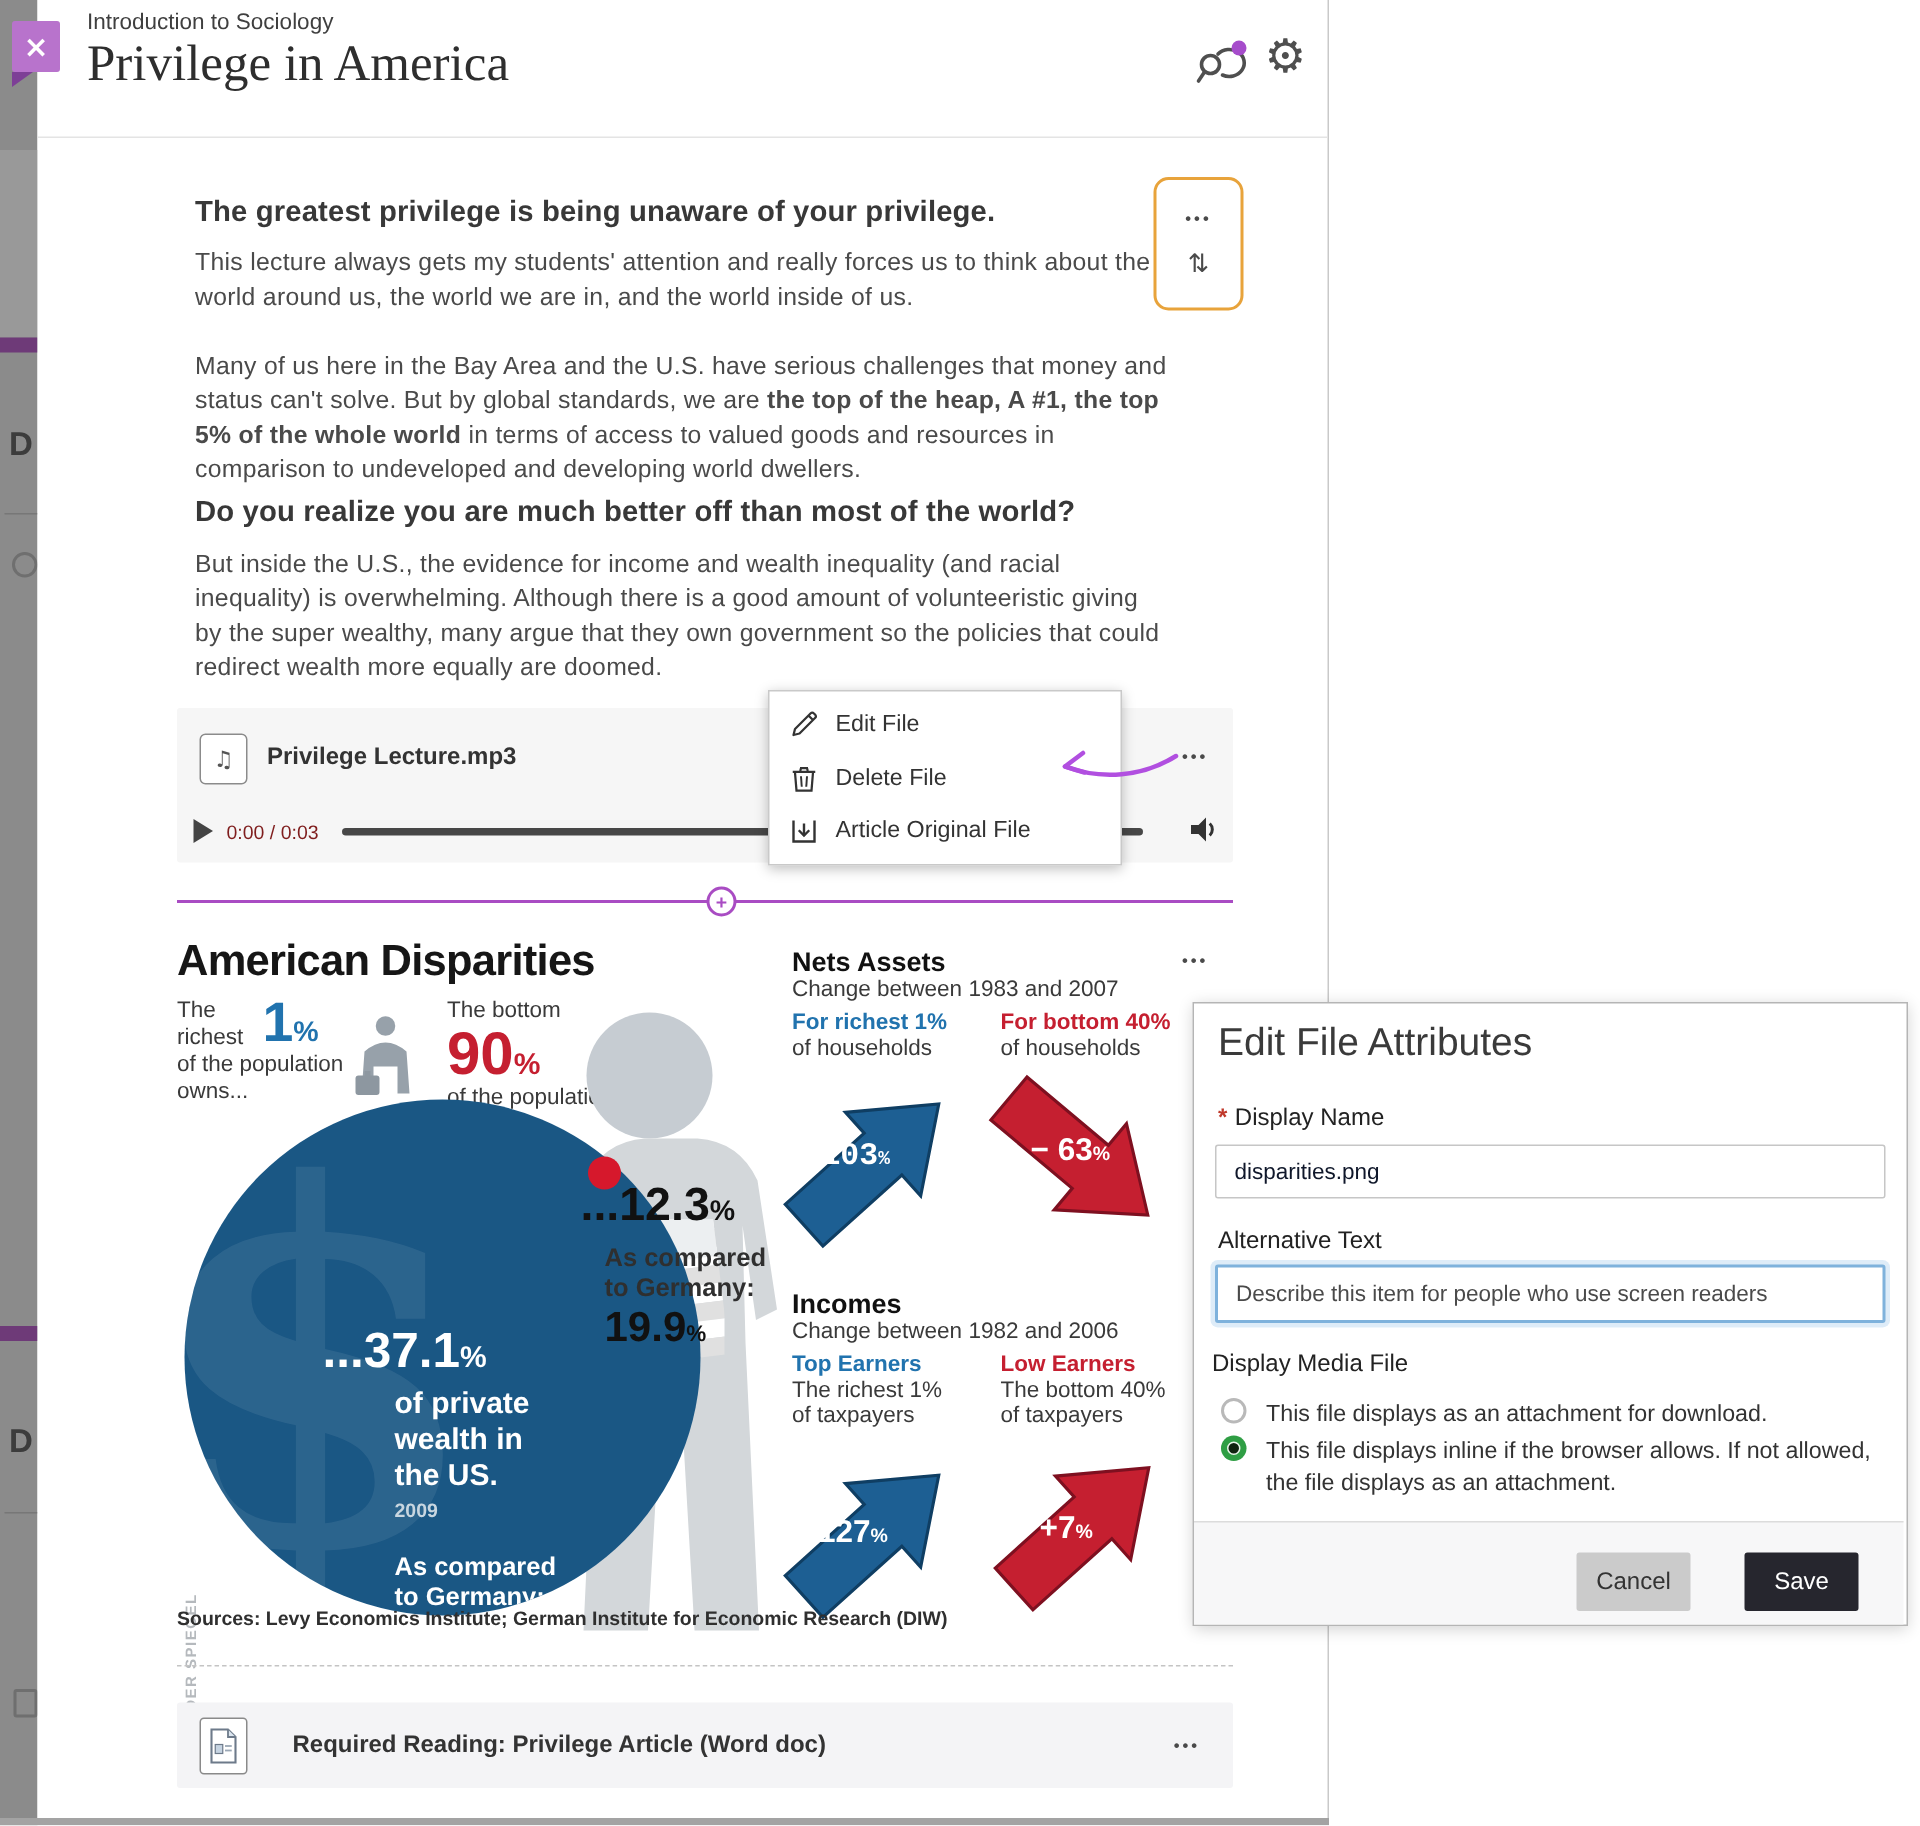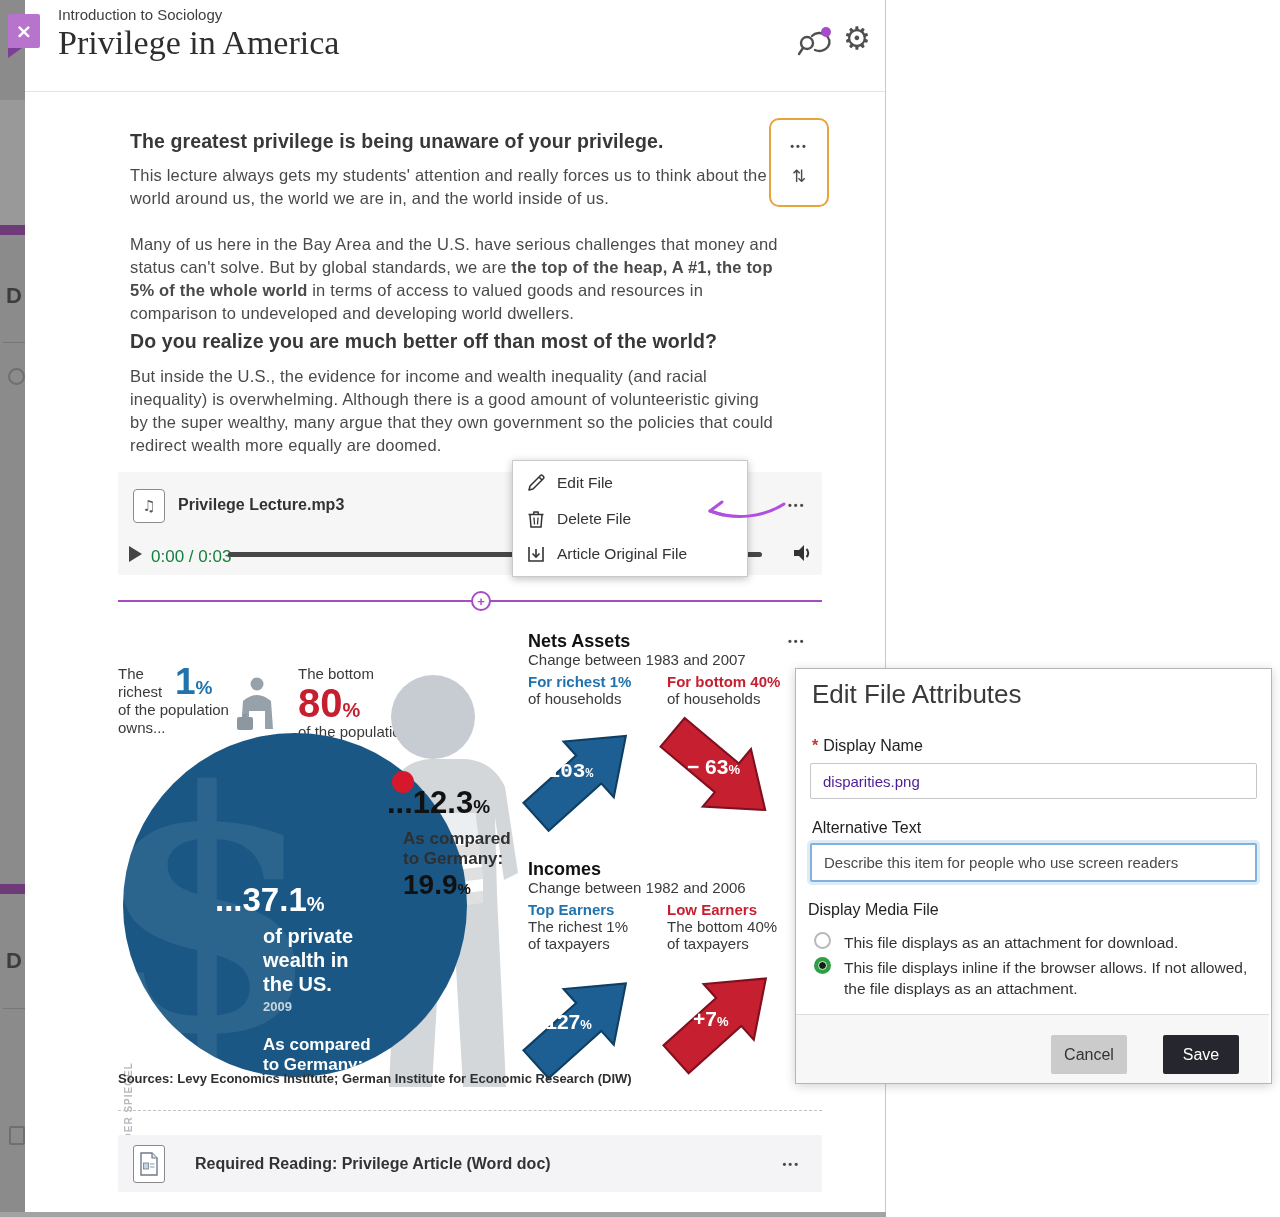--- a/index.html
+++ b/index.html
@@ -36,21 +36,21 @@
   .para{font-size:16.5px;line-height:23px;color:#4a4a4a;letter-spacing:.2px;}
   
   #orangebox{left:769px;top:118px;width:56px;height:85px;border:2.5px solid #e8a33b;border-radius:10px;background:#fff;
              display:flex;flex-direction:column;align-items:center;justify-content:center;gap:14px;}
   .dots{font-size:11px;font-weight:bold;letter-spacing:2px;color:#4a4a4a;cursor:pointer;}
   
   #audio{left:118px;top:472px;width:704px;height:103px;background:#f6f6f6;border-radius:2px;}
   #audicon{left:15px;top:17px;width:30px;height:32px;background:#fff;border:1px solid #8b8b8b;border-radius:4px;
            display:flex;align-items:center;justify-content:center;font-size:15px;color:#555;}
   .fname{font-size:16px;font-weight:bold;color:#333;}
-  .ptime{font-size:17px;color:#15803d;}
+  .ptime{font-size:13px;color:#7f1d1d;}
   #track{left:110px;top:80px;width:534px;height:5px;background:#474747;border-radius:3px;cursor:pointer;}
   #playtri{left:11px;top:74px;width:0;height:0;border-left:13px solid #444;border-top:8px solid transparent;border-bottom:8px solid transparent;cursor:pointer;}
   
   #menu{left:512px;top:460px;width:236px;height:117px;background:#fff;border:1px solid #c9c9c9;
         box-shadow:0 2px 8px rgba(0,0,0,.25);z-index:5;display:flex;flex-direction:column;justify-content:space-around;padding:4px 0;box-sizing:border-box;}
   .mi{display:flex;align-items:center;gap:12px;padding:0 14px;height:36px;cursor:pointer;}
   .mi span.t{font-size:15.5px;color:#333;}
   
   #arrow{left:698px;top:488px;width:90px;height:42px;z-index:6;pointer-events:none;}
   
@@ -76,21 +76,21 @@
   .dash{left:118px;top:1110px;width:704px;border-top:1px dashed #c4c4c4;}
   #reading{left:118px;top:1135px;width:704px;height:57px;background:#f4f4f6;border-radius:2px;display:flex;align-items:center;}
   #docbox{margin-left:15px;width:30px;height:36px;display:flex;align-items:center;justify-content:center;}
   
   #dialog{left:795px;top:668px;width:475px;height:414px;background:#fff;border:1px solid #b5b5b5;
           box-shadow:0 2px 10px rgba(0,0,0,.18);z-index:10;}
   .dtitle{left:16px;top:10px;font-size:26px;color:#3a3a3a;}
   .dlabel{font-size:16px;font-weight:normal;color:#222;}
   .req{color:#c0392b;font-weight:bold;margin-right:5px;}
   .dinput{left:14px;width:447px;height:36px;border:1px solid #c6c6c6;border-radius:2px;box-sizing:border-box;
-          font-size:15px;color:#4c1d95;padding:0 12px;font-family:"Liberation Sans",sans-serif;background:#fff;}
+          font-size:15px;color:#0f172a;padding:0 12px;font-family:"Liberation Sans",sans-serif;background:#fff;}
   #altinput{border:2px solid #7fb2dc;box-shadow:0 0 0 3px rgba(160,200,235,.35);height:39px;}
   #altinput::placeholder{color:#4a4a4a;opacity:1;}
   .radio{width:17px;height:17px;border-radius:50%;box-sizing:border-box;flex-shrink:0;cursor:pointer;}
   .radio.off{border:2px solid #b9b9b9;background:#fff;}
   .radio.on{background:#2f9e44;display:flex;align-items:center;justify-content:center;}
   .radio.on .dot{width:7px;height:7px;border-radius:50%;background:#10230f;border:1.5px solid #e8f5e9;}
   .rlabel{font-size:15.5px;color:#333;line-height:21px;}
   #dfooter{left:0;top:345px;width:473px;height:68px;background:#f7f7f8;border-top:1px solid #dcdcdc;}
   .btn{position:absolute;top:20px;width:76px;height:39px;border:none;border-radius:2px;font-size:16px;
        font-family:"Liberation Sans",sans-serif;cursor:pointer;}
@@ -205,36 +205,37 @@
   </svg>
 
   <div class="a pdiv z2"></div>
   <div id="plus" class="a">
     <span>+</span>
   </div>
 
   <div id="info" class="a z2">
     <div class="a dots" style="left:673px;top:10px;">•••</div>
 
+    <div class="a ig-title">American Disparities</div>
 
     <div class="a ig-s" style="left:3px;top:40px;">The</div>
     <div class="a ig-s" style="left:3px;top:58px;">richest</div>
     <div class="a blue bignum" style="left:60px;top:36px;font-size:37px;"><span>1</span><span style="font-size:19px;">%</span></div>
     <div class="a ig-s" style="left:3px;top:76px;">of the population</div>
     <div class="a ig-s" style="left:3px;top:94px;">owns...</div>
 
     <svg class="a" style="left:120px;top:52px;" width="40" height="66" viewBox="0 0 40 66">
       <circle cx="22" cy="7" r="6.5" fill="#97a1aa"></circle>
       <path d="M8,24 Q22,12 36,24 L38,52 L30,52 L30,34 L14,34 L14,52 L6,52 Z" fill="#97a1aa"></path>
       <rect x="2" y="40" width="16" height="13" rx="2" fill="#8d97a0"></rect>
       <rect x="8" y="37" width="4" height="4" fill="#8d97a0"></rect>
     </svg>
 
     <div class="a ig-s" style="left:183px;top:40px;">The bottom</div>
-    <div class="a red bignum" style="left:183px;top:56px;font-size:40px;"><span>80</span><span style="font-size:20px;">%</span></div>
+    <div class="a red bignum" style="left:183px;top:56px;font-size:40px;"><span>90</span><span style="font-size:20px;">%</span></div>
     <div class="a ig-s" style="left:183px;top:98px;">of the population</div>
     <div class="a ig-s" style="left:183px;top:116px;">owns...</div>
 
     <div class="a" style="left:276px;top:50px;width:84px;height:84px;border-radius:50%;background:#c6ccd2;"></div>
     <svg class="a" style="left:245px;top:130px;" width="175" height="335" viewBox="0 0 175 335">
       <path d="M30,32 Q42,6 70,4 L105,4 Q133,6 145,32 L158,118 L144,125 L135,62 L137,140 L146,332 L103,332 L95,195 L80,195 L72,332 L29,332 L38,140 L40,62 L31,125 L17,118 Z" fill="#d3d7da"></path>
     </svg>
     <svg class="a" style="left:268px;top:188px;" width="100" height="130" viewBox="0 0 100 130">
       <g transform="rotate(-7 50 65)">
         <rect x="0" y="0" width="100" height="12" fill="#ffffff"></rect>

